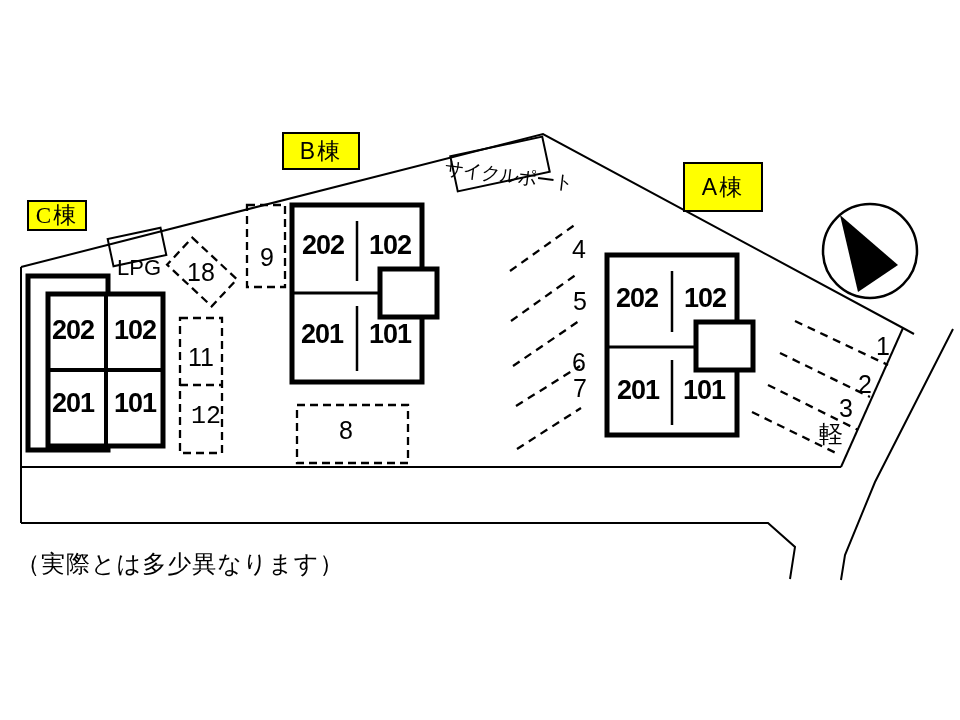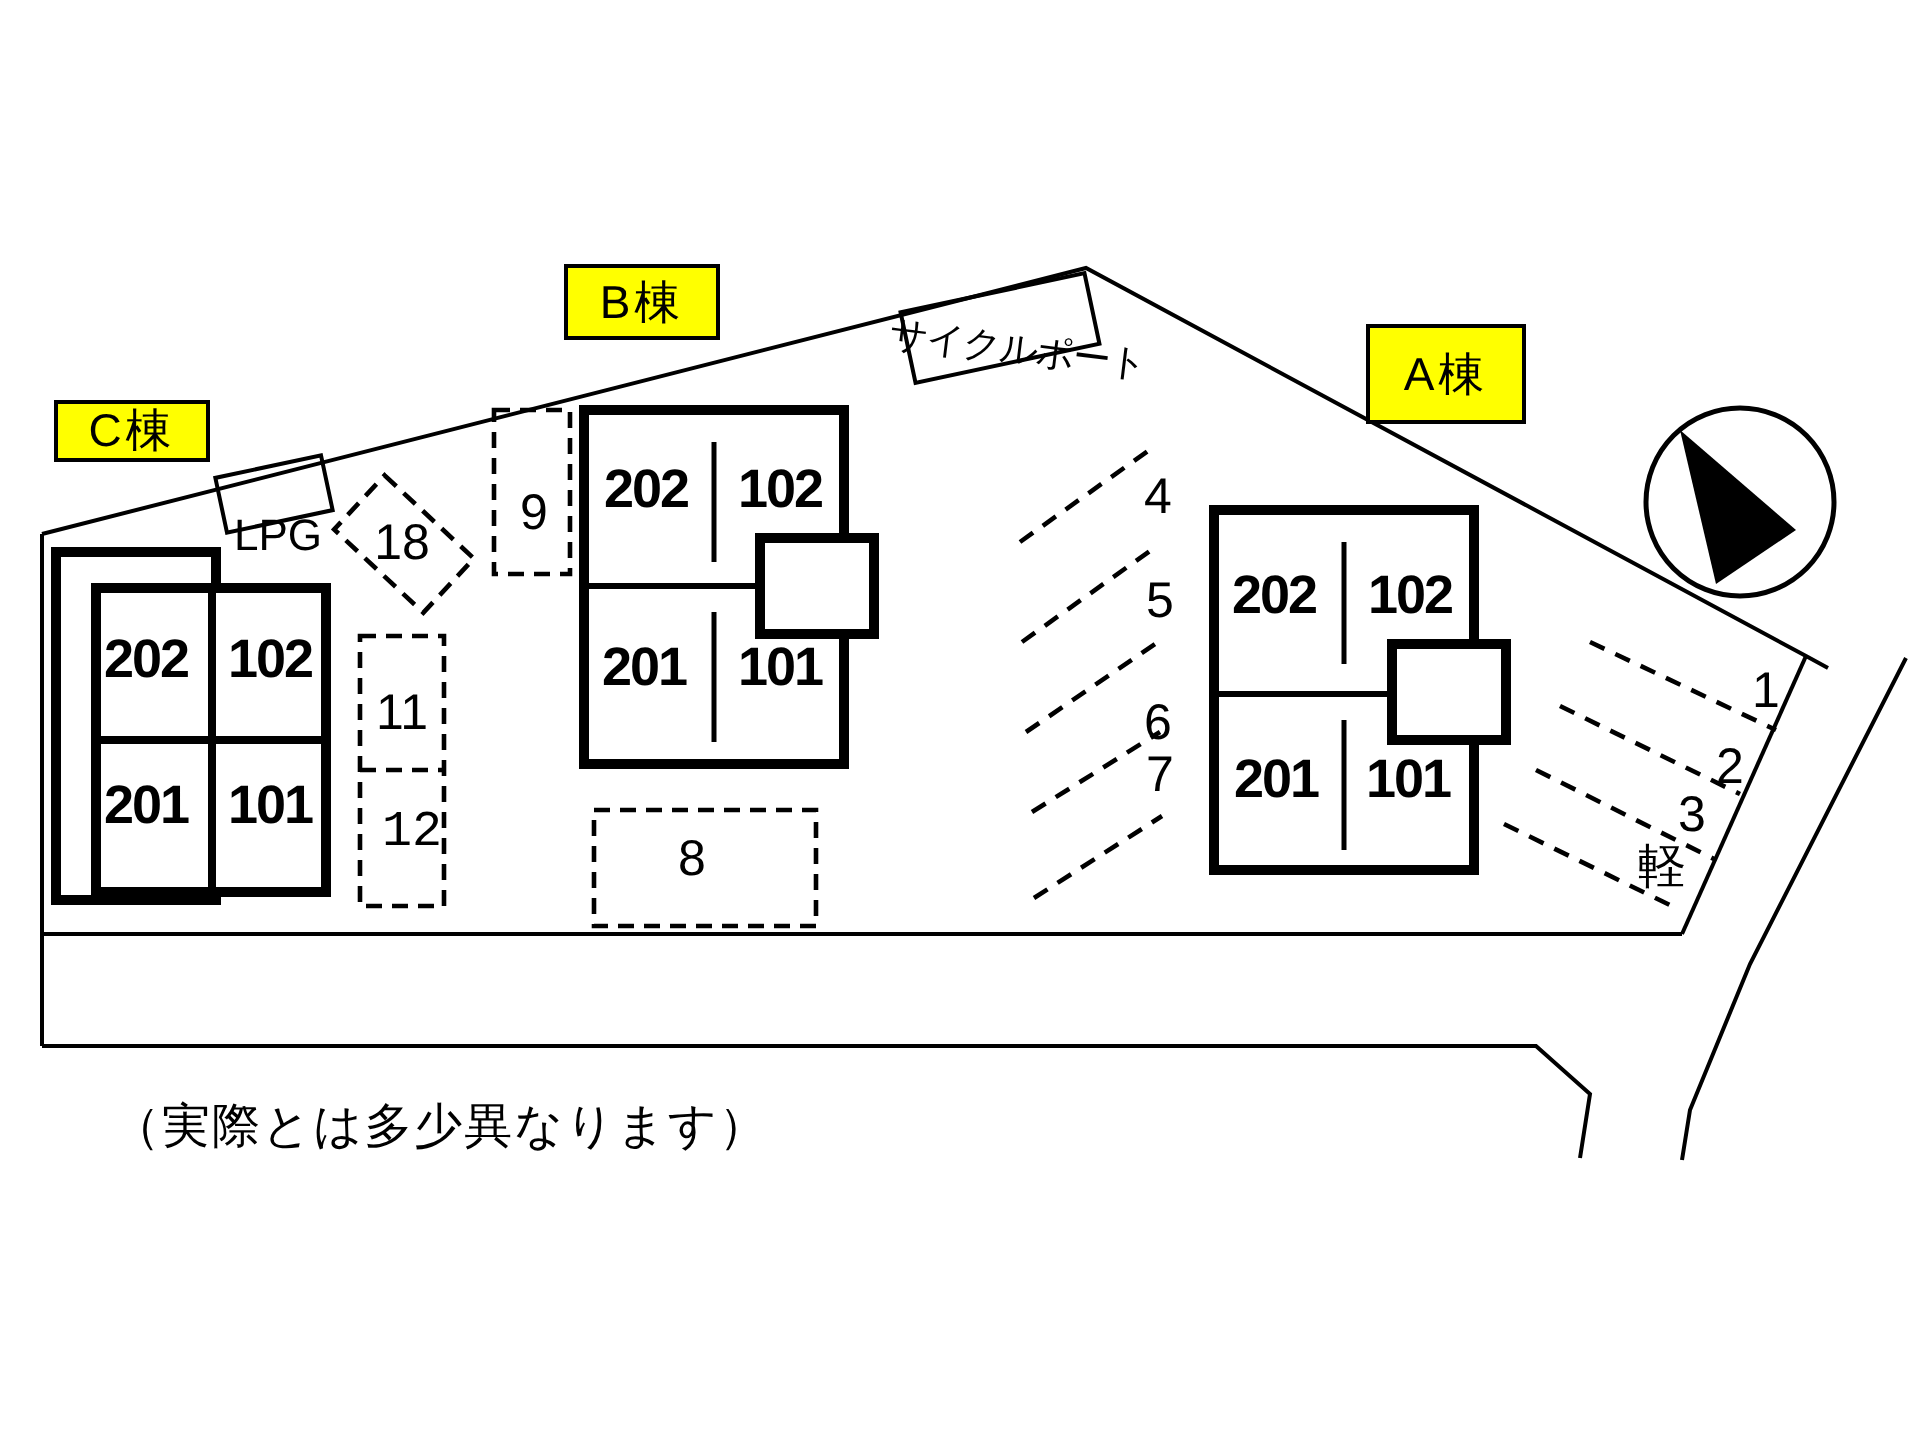--- a/index.html
+++ b/index.html
@@ -19,21 +19,21 @@
     position:absolute;background:#ffff00;border:2px solid #000;
     display:flex;align-items:center;justify-content:center;
     font-size:23px;letter-spacing:2px;box-sizing:border-box;line-height:1;
   }
   .lpg{font-size:22px;letter-spacing:0px;}
   .cycle{
     position:absolute;font-size:19px;letter-spacing:-1px;white-space:nowrap;
     transform:rotate(7deg);transform-origin:left top;line-height:1;
   }
   .note{
-    position:absolute;font-size:24px;letter-spacing:1px;white-space:nowrap;line-height:1.2;margin-left:40px;
+    position:absolute;font-size:24px;letter-spacing:1px;white-space:nowrap;line-height:1.2;
   }
 </style>
 </head>
 <body>
 
 <div class="stage">
 
   <svg width="960" height="720" viewBox="0 0 960 720">
 
     <g stroke="#000" stroke-width="2" fill="none">
@@ -94,21 +94,21 @@
     <rect x="110" y="233" width="54" height="28" fill="none" stroke="#000" stroke-width="2" transform="rotate(-12 137 247)"></rect>
 
     <rect x="453" y="146" width="94" height="36" fill="none" stroke="#000" stroke-width="2" transform="rotate(-12 500 164)"></rect>
 
     <g>
       <circle cx="870" cy="251" r="47" fill="none" stroke="#000" stroke-width="2.5"></circle>
       <polygon points="840,215 898,265 858,292" fill="#000"></polygon>
     </g>
   </svg>
 
-  <div class="tag" style="left:27px;top:200px;width:78px;height:31px;">
+  <div class="tag" style="left:27px;top:200px;width:60px;height:31px;font-family:Liberation Serif, serif;">
     <span>C棟</span>
   </div>
   <div class="tag" style="left:282px;top:132px;width:78px;height:38px;">
     <span>B棟</span>
   </div>
   <div class="tag" style="left:683px;top:162px;width:80px;height:50px;">
     <span>A棟</span>
   </div>
 
   <div class="lbl unit" style="left:73px;top:330px;">202</div>

